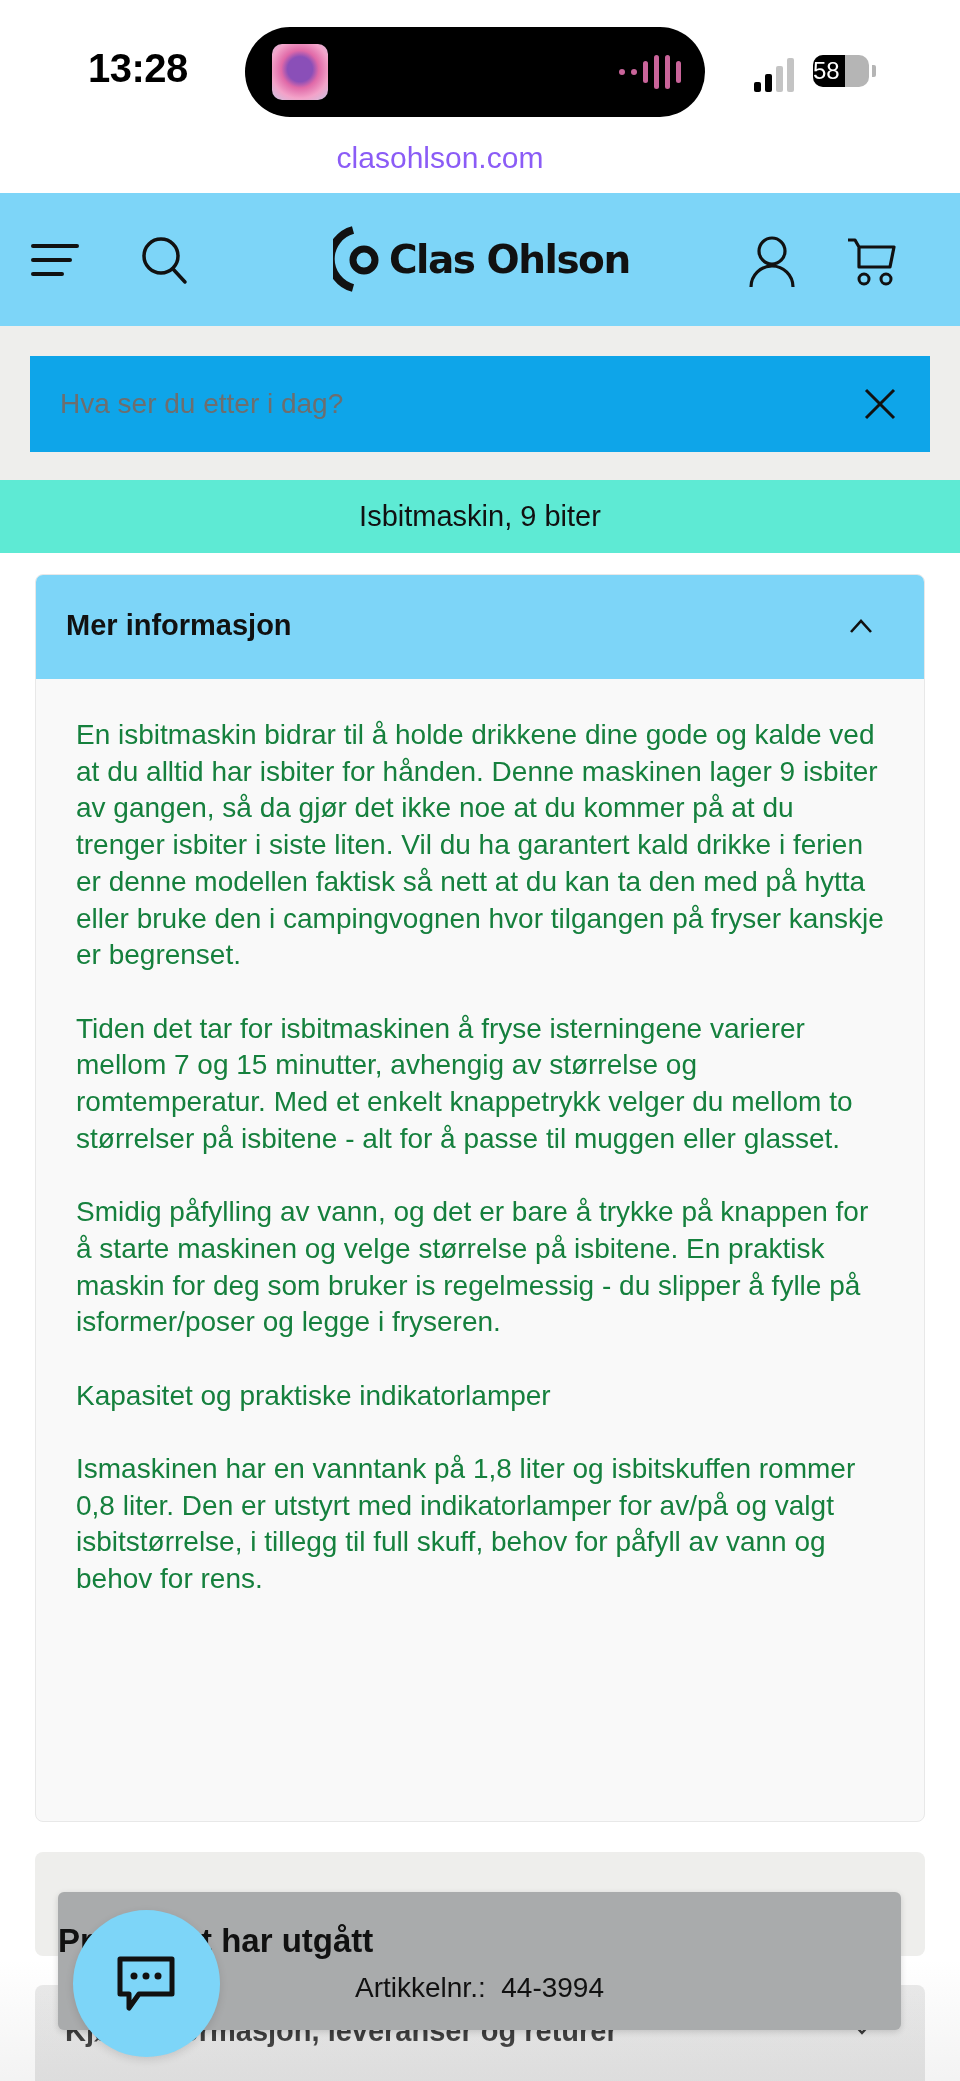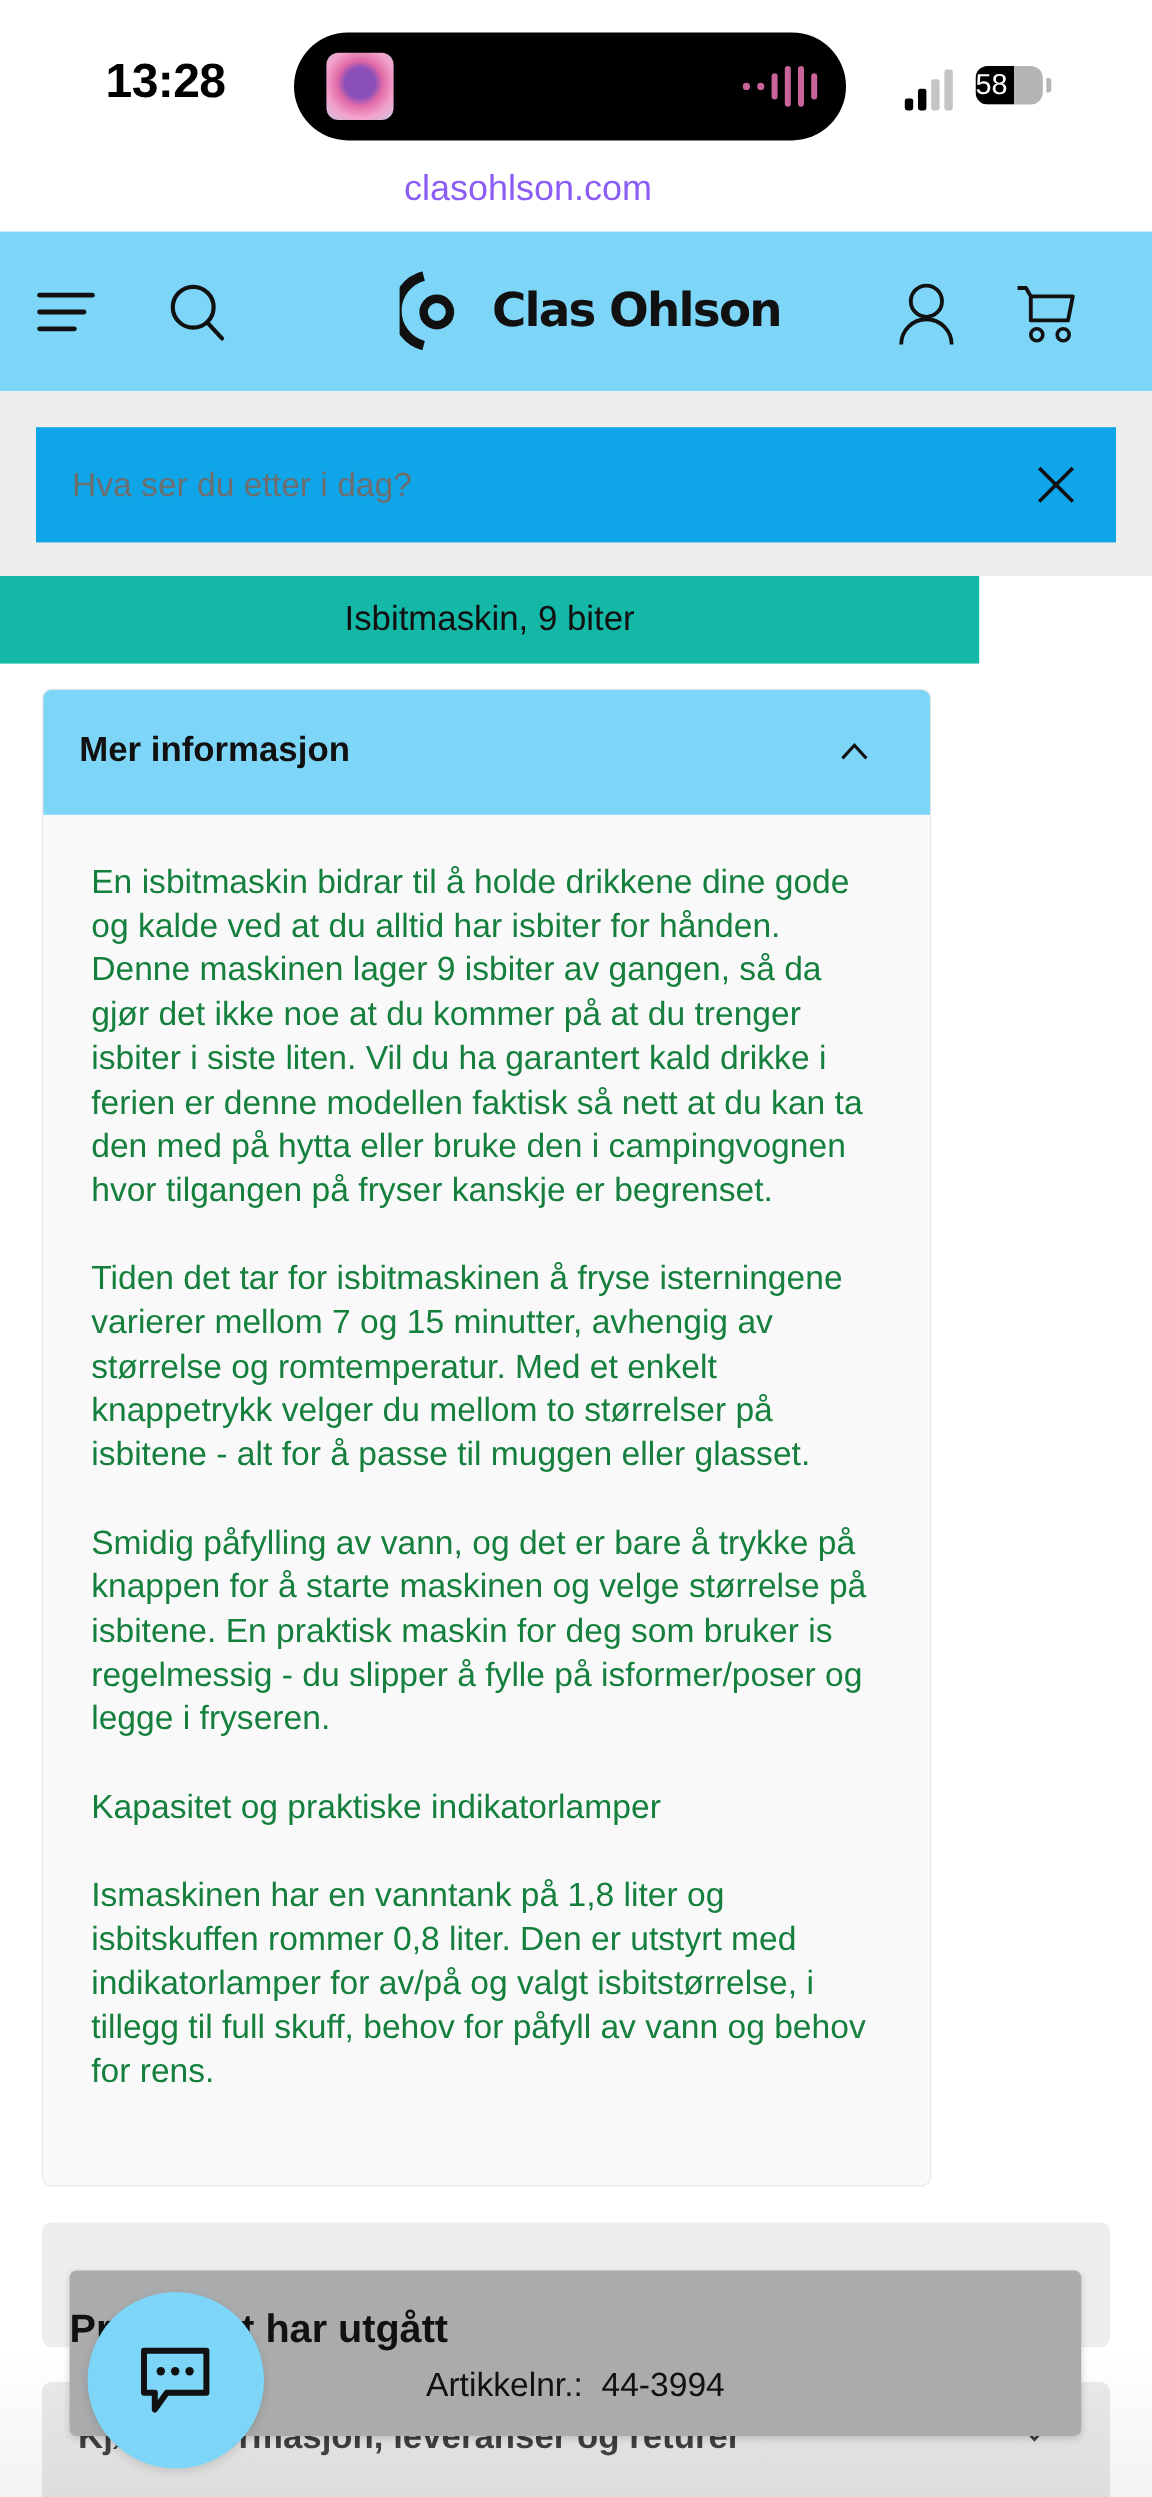--- a/index.html
+++ b/index.html
@@ -18,36 +18,36 @@
   .signal span { display: block; width: 7px; border-radius: 2px; }
   .battery { position: absolute; left: 813px; top: 55px; width: 56px; height: 32px; border-radius: 10px; overflow: hidden; background: #b5b5b5; }
   .battery-fill { position: absolute; left: 0; top: 0; bottom: 0; width: 58%; background: #000; }
   .battery-text { position: absolute; left: 0; right: 0; top: 2px; text-align: left; color: #fff; font-weight: 400; font-size: 24px; }
   .battery-tip { position: absolute; left: 872px; top: 65px; width: 4px; height: 12px; background: #b5b5b5; border-radius: 0 2px 2px 0; }
   .url-text { position: absolute; left: 0; width: 880px; top: 141px; text-align: center; font-size: 30px; color: #8b5cf6; }
 
   
   .site-header { position: absolute; left: 0; top: 193px; width: 960px; height: 133px; background: #7dd5f8; }
   .hdr-icon { position: absolute; display: block; }
-  .logo { position: absolute; left: 333px; top: 30px; height: 72px; display: flex; align-items: center; gap: 21px; }
+  .logo { position: absolute; left: 333px; top: 30px; height: 72px; display: flex; align-items: center; }
   .logo-text { font-family: "DejaVu Sans", sans-serif; font-weight: 700; font-size: 39px; letter-spacing: -1.5px; color: #111; margin-left: 8px; }
 
   
   .search-band { position: absolute; left: 0; top: 326px; width: 960px; height: 154px; background: #eeeeec; }
   .search-box { position: absolute; left: 30px; top: 30px; width: 900px; height: 96px; background: #0ea5e9; }
   .search-input { position: absolute; left: 30px; top: 0; width: 780px; height: 96px; border: none; outline: none; background: transparent; font-family: "Liberation Sans", sans-serif; font-size: 28px; color: #111; }
   .search-input::placeholder { color: #6e6e6e; }
   .clear-btn { position: absolute; right: 30px; top: 28px; width: 40px; height: 40px; }
 
   
-  .title-band { position: absolute; left: 0; top: 480px; width: 816px; height: 73px; background: #14b8a6; }
+  .title-band { position: absolute; left: 0; top: 480px; width: 960px; height: 73px; background: #5eead4; }
   .product-title { display: block; text-align: center; line-height: 73px; font-size: 29px; color: #111; }
 
   
-  .accordion { position: absolute; left: 35px; top: 574px; width: 741px; border-radius: 8px; overflow: hidden; border: 1px solid #e8e8e8; background: #f9f9f9; }
+  .accordion { position: absolute; left: 35px; top: 574px; width: 890px; border-radius: 8px; overflow: hidden; border: 1px solid #e8e8e8; background: #f9f9f9; }
   .accordion-header { height: 104px; background: #7dd5f8; position: relative; }
   .accordion-title { position: absolute; left: 30px; top: 34px; font-size: 29px; font-weight: 700; color: #111; }
   .chevron { position: absolute; right: 50px; top: 38px; width: 26px; height: 26px; }
   .accordion-body { padding: 38px 40px 30px 40px; font-size: 28px; line-height: 36.7px; color: #15803d; height: 1142px; }
   .accordion-body p { margin: 0; }
   .gap { height: 36.7px; }
 
   
   .card-2 { position: absolute; left: 35px; top: 1852px; width: 890px; height: 104px; background: #eeeeec; border-radius: 8px; }
   .card-3 { position: absolute; left: 35px; top: 1985px; width: 890px; height: 110px; border-radius: 8px;

